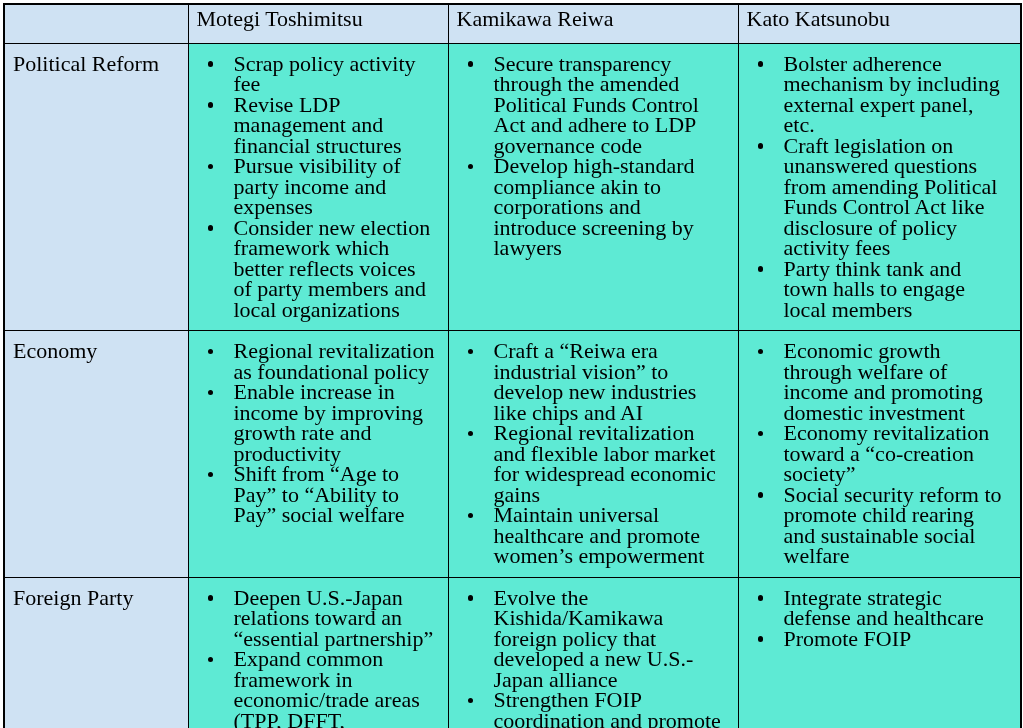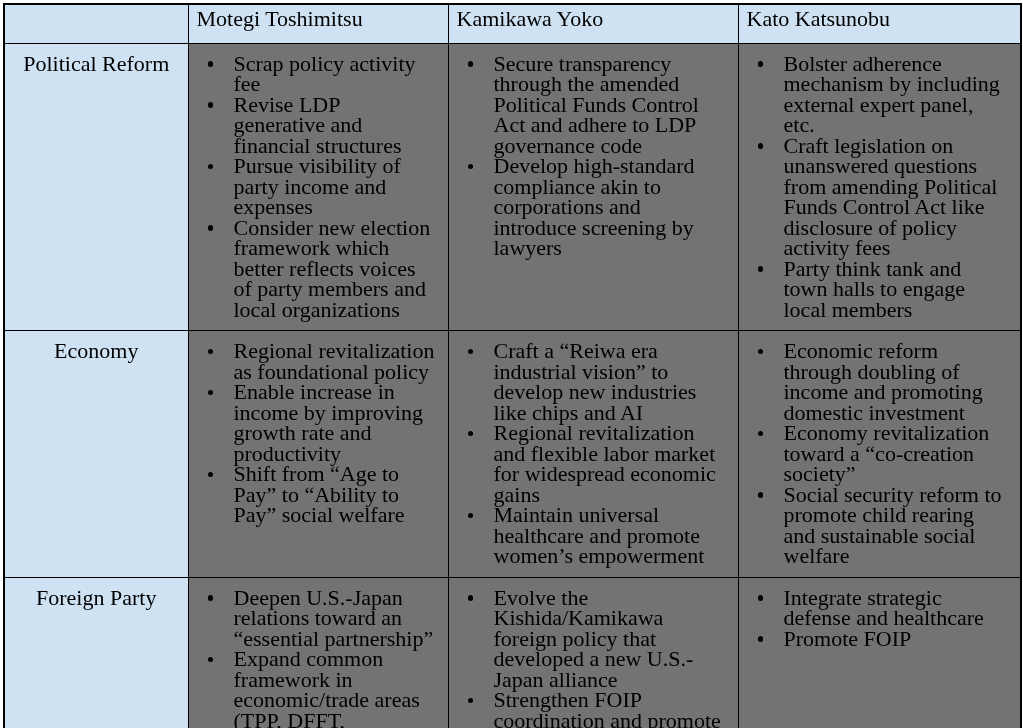--- a/index.html
+++ b/index.html
@@ -43,24 +43,23 @@
   th.head-cell, th.corner-cell {
     background: var(--head-bg, #cfe2f3);
     font-weight: normal;
     text-align: left;
     vertical-align: middle;
     padding: 4px 8px;
   }
   td.label-cell {
     background: var(--head-bg, #cfe2f3);
     padding: 10px 8px;
-    text-align: center;
   }
   td.body-cell {
-    background: #737373;
+    background: #5eead4;
     padding: 10px 12px 10px 0;
   }
   td.body-cell ul {
     margin: 0;
     padding: 0 0 0 17px;
     list-style: none;
   }
   td.body-cell li {
     position: relative;
     padding-left: 28px;
@@ -84,31 +83,31 @@
     <colgroup>
       <col class="c0">
         <col class="c1">
         <col class="c2">
         <col class="c3">
     </colgroup>
     <thead>
       <tr id="header-row">
           <th class="corner-cell"></th>
           <th class="head-cell">Motegi Toshimitsu</th>
-          <th class="head-cell">Kamikawa Yoko</th>
+          <th class="head-cell">Kamikawa Reiwa</th>
           <th class="head-cell">Kato Katsunobu</th>
         </tr>
     </thead>
     <tbody id="table-body">
         <tr class="r0">
           <td class="label-cell">Political Reform</td>
           <td class="body-cell">
             <ul>
               <li>Scrap policy activity fee</li>
-              <li>Revise LDP generative and financial structures</li>
+              <li>Revise LDP management and financial structures</li>
               <li>Pursue visibility of party income and expenses</li>
               <li>Consider new election framework which better reflects voices of party members and local organizations</li>
             </ul>
           </td>
           <td class="body-cell">
             <ul>
               <li>Secure transparency through the amended Political Funds Control Act and adhere to LDP governance code</li>
               <li>Develop high-standard compliance akin to corporations and introduce screening by lawyers</li>
             </ul>
           </td>
@@ -131,21 +130,21 @@
           </td>
           <td class="body-cell">
             <ul>
               <li>Craft a “Reiwa era industrial vision” to develop new industries like chips and AI</li>
               <li>Regional revitalization and flexible labor market for widespread economic gains</li>
               <li>Maintain universal healthcare and promote women’s empowerment</li>
             </ul>
           </td>
           <td class="body-cell">
             <ul>
-              <li>Economic reform through doubling of income and promoting domestic investment</li>
+              <li>Economic growth through welfare of income and promoting domestic investment</li>
               <li>Economy revitalization toward a “co-creation society”</li>
               <li>Social security reform to promote child rearing and sustainable social welfare</li>
             </ul>
           </td>
         </tr>
         <tr class="r2">
           <td class="label-cell">Foreign Party</td>
           <td class="body-cell">
             <ul>
               <li>Deepen U.S.-Japan relations toward an “essential partnership”</li>

